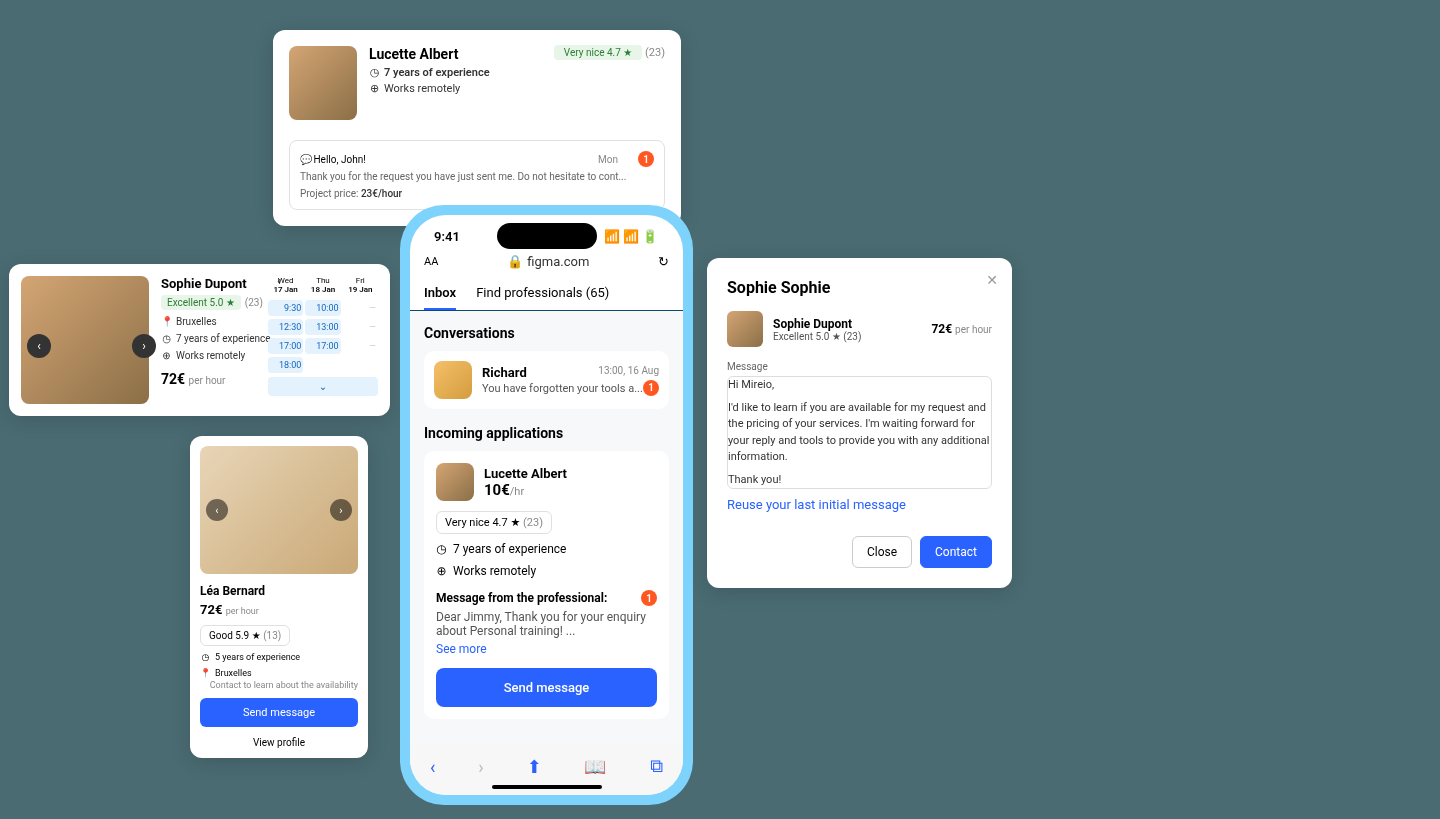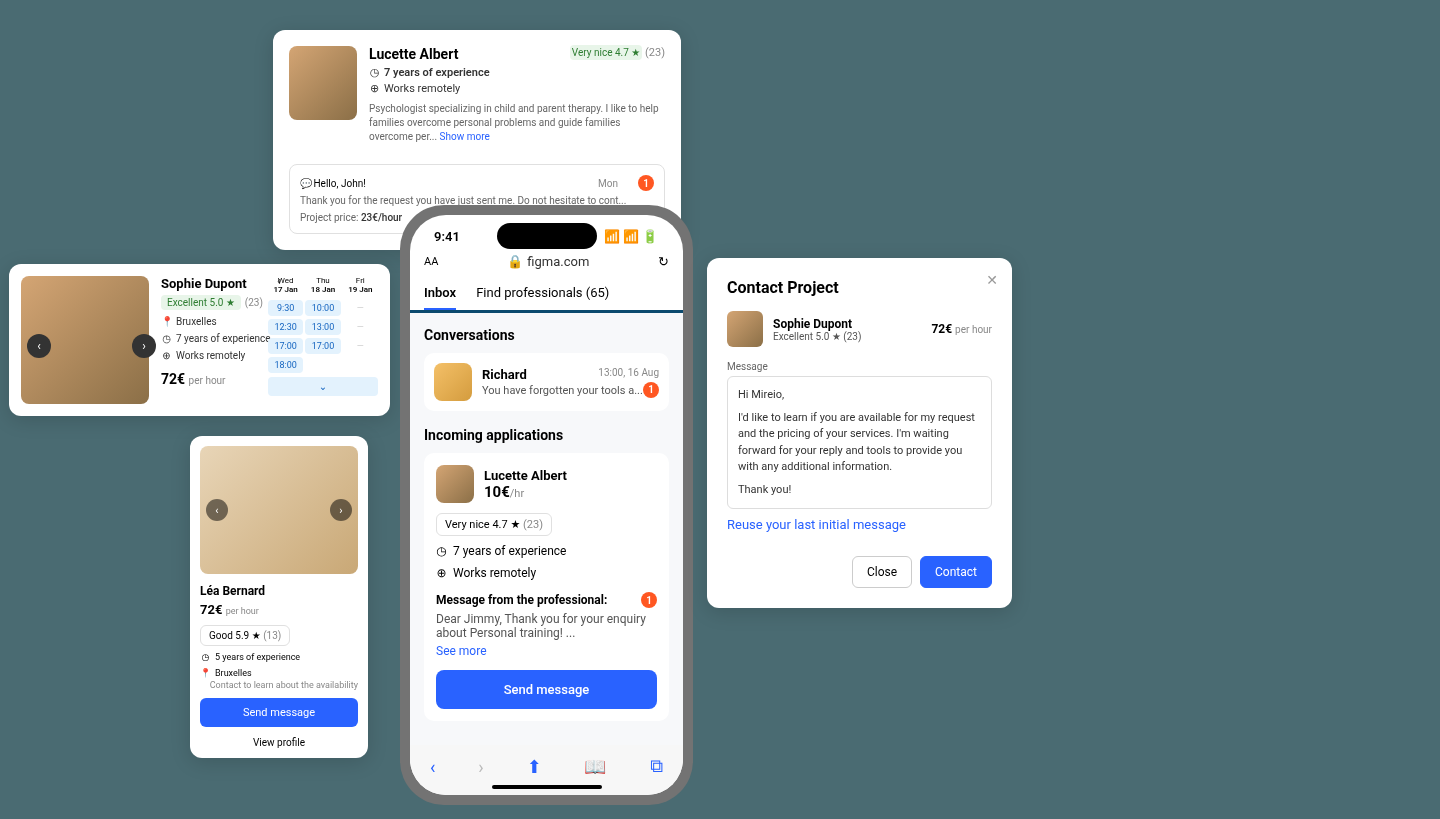--- a/index.html
+++ b/index.html
@@ -9,21 +9,21 @@
 .badge{background:#ff5722;color:#fff;border-radius:50%;width:16px;height:16px;display:inline-flex;align-items:center;justify-content:center;font-size:10px;font-weight:600}
 
 
 .c1{position:absolute;left:273px;top:30px;width:408px;padding:16px}
 .c1-head{display:flex;gap:12px}
 .c1-av{width:68px;height:74px}
 .c1-info{flex:1}
 .c1-name{font-weight:700;font-size:14px;margin-bottom:4px}
 .c1-row{display:flex;align-items:center;gap:4px;font-size:11px;margin-bottom:3px;color:#333}
 .c1-rating{text-align:right;font-size:11px}
-.c1-rbadge{background:#e8f5e9;color:#2e7d32;padding:2px 2px;border-radius:4px;font-size:10px}
+.c1-rbadge{background:#e8f5e9;color:#2e7d32;padding:2px 10px;border-radius:4px;font-size:10px}
 .c1-bio{font-size:10px;color:#666;margin-top:4px;line-height:1.4}
 .c1-more{color:#2962ff;cursor:pointer}
 .c1-msg{border:1px solid #e0e0e0;border-radius:8px;padding:10px;margin-top:20px;font-size:10px}
 .c1-msghead{display:flex;justify-content:space-between;align-items:center;margin-bottom:4px}
 .c1-price{margin-top:6px;color:#666}
 
 
 .c2{position:absolute;left:9px;top:264px;width:381px;padding:12px;display:flex;gap:12px}
 .c2-nav{position:absolute;width:24px;height:24px;background:#333;border-radius:50%;color:#fff;display:flex;align-items:center;justify-content:center;cursor:pointer;top:70px;font-size:12px}
 .c2-navl{left:18px}
@@ -33,48 +33,48 @@
 .c2-name{font-weight:700;font-size:13px}
 .c2-rbadge{background:#e8f5e9;color:#2e7d32;padding:2px 6px;border-radius:4px;font-size:10px;display:inline-block;margin-top:4px}
 .c2-meta{font-size:10px;color:#333;margin-top:6px;display:flex;align-items:center;gap:4px}
 .c2-price{font-size:14px;font-weight:700;margin-top:10px}
 .c2-priceu{font-size:10px;font-weight:400;color:#888}
 .c2-sched{position:absolute;right:12px;top:12px;width:110px}
 .c2-days{display:flex;gap:2px;font-size:8px;text-align:center;margin-bottom:6px}
 .c2-day{flex:1}
 .c2-slots{display:flex;gap:2px}
 .c2-col{flex:1;display:flex;flex-direction:column;gap:3px}
-.c2-slot{background:#e3f2fd;color:#1565c0;padding:3px 2px;border-radius:4px;font-size:9px;text-align:center;cursor:pointer}
+.c2-slot{background:#e3f2fd;color:#1565c0;padding:3px 2px;border-radius:4px;font-size:9px;text-align:right;cursor:pointer}
 .c2-slot.empty{background:transparent;color:#ccc}
 .c2-expand{background:#e3f2fd;padding:4px;text-align:center;border-radius:4px;margin-top:4px;cursor:pointer;font-size:10px;color:#1565c0}
 .c2-chev{position:absolute;left:268px;top:10px;font-size:12px;color:#333;cursor:pointer}
 
 
 .c3{position:absolute;left:190px;top:436px;width:178px;padding:10px}
 .c3-av{width:158px;height:128px;position:relative}
 .c3-nav{position:absolute;width:22px;height:22px;background:rgba(0,0,0,0.5);border-radius:50%;color:#fff;display:flex;align-items:center;justify-content:center;cursor:pointer;top:53px;font-size:11px}
 .c3-navl{left:6px}
 .c3-navr{right:6px}
 .c3-name{font-weight:700;font-size:12px;margin-top:10px}
 .c3-price{font-size:13px;font-weight:700;margin-top:4px}
 .c3-priceu{font-size:9px;font-weight:400;color:#888}
 .c3-rating{border:1px solid #e0e0e0;border-radius:6px;padding:4px 8px;display:inline-block;font-size:10px;margin-top:8px}
 .c3-meta{font-size:9px;margin-top:6px;display:flex;align-items:center;gap:4px}
 .c3-avail{font-size:9px;color:#888;text-align:right;margin-top:2px}
 .c3-btn{background:#2962ff;color:#fff;border:none;border-radius:6px;padding:8px;width:100%;font-size:11px;margin-top:8px;cursor:pointer}
 .c3-link{text-align:center;font-size:10px;margin-top:10px;cursor:pointer}
 
 
-.phone{position:absolute;left:400px;top:205px;width:293px;height:600px;background:#737373;border-radius:44px;padding:10px}
+.phone{position:absolute;left:400px;top:205px;width:293px;height:600px;background:#7dd3fc;border-radius:44px;padding:10px}
 .phone-inner{background:#fff;border-radius:36px;height:100%;overflow:hidden;position:relative}
 .notch{position:absolute;top:8px;left:50%;transform:translateX(-50%);width:100px;height:26px;background:#000;border-radius:14px}
 .statusbar{display:flex;justify-content:space-between;padding:14px 24px 4px;font-size:13px;font-weight:600}
 .urlbar{display:flex;align-items:center;justify-content:space-between;padding:6px 14px;font-size:13px}
 .url{display:flex;align-items:center;gap:4px;color:#333}
-.tabs{display:flex;gap:20px;padding:10px 14px 0;font-size:13px;border-bottom:3px solid #0c4a6e}
+.tabs{display:flex;gap:20px;padding:10px 14px 0;font-size:13px;border-bottom:1px solid #0c4a6e}
 .tab{padding-bottom:8px;cursor:pointer}
 .tab.active{border-bottom:2px solid #2962ff;font-weight:600}
 .ph-content{padding:14px;background:#f7f8fa;height:calc(100% - 140px);overflow:hidden}
 .ph-h{font-weight:700;font-size:14px;margin-bottom:10px}
 .conv{background:#fff;border-radius:10px;padding:10px;display:flex;gap:10px;align-items:center;margin-bottom:16px}
 .conv-av{width:38px;height:38px;border-radius:8px;background:linear-gradient(135deg,#f4c068,#d49c3e)}
 .conv-info{flex:1}
 .conv-name{font-weight:700;font-size:13px}
 .conv-msg{font-size:11px;color:#555;margin-top:2px}
 .conv-time{font-size:10px;color:#888}
@@ -100,21 +100,21 @@
 .modal-close{position:absolute;right:14px;top:14px;color:#999;cursor:pointer;font-size:14px}
 .modal-title{font-weight:700;font-size:16px;margin-bottom:14px}
 .modal-prof{display:flex;gap:10px;align-items:center;margin-bottom:14px}
 .modal-av{width:36px;height:36px;border-radius:6px;background:linear-gradient(135deg,#d4a574,#8b6f47)}
 .modal-info{flex:1}
 .modal-name{font-weight:700;font-size:12px}
 .modal-rating{font-size:10px;color:#555}
 .modal-price{font-size:12px;font-weight:700}
 .modal-priceu{font-size:10px;font-weight:400;color:#888}
 .modal-label{font-size:10px;color:#666;margin-bottom:4px}
-.modal-msg{border:1px solid #ddd;border-radius:6px;padding:10px;font-size:11px;color:#333;line-height:1.5;min-height:100px}
+.modal-msg{border:1px solid #ddd;border-radius:6px;font-size:11px;color:#333;line-height:1.5;min-height:100px}
 .modal-reuse{color:#2962ff;font-size:13px;margin-top:8px;cursor:pointer}
 .modal-actions{display:flex;gap:8px;justify-content:flex-end;margin-top:24px}
 .modal-btn{padding:8px 14px;border-radius:6px;font-size:12px;cursor:pointer;border:1px solid #ccc;background:#fff}
 .modal-btn.primary{background:#2962ff;color:#fff;border-color:#2962ff}
 .icon{display:inline-block;width:11px;text-align:center}
 </style>
 </head>
 <body>
 
 <div class="card c1">
@@ -131,21 +131,20 @@
           <div class="c1-row">
               <span class="icon">⊕</span>
               <span>Works remotely</span>
             </div>
         </div>
         <div class="c1-rating">
           <span class="c1-rbadge"><span>Very nice 4.7</span> ★</span>
           <span style="color:#888">(23)</span>
         </div>
       </div>
-      <div class="c1-bio"><span>Psychologist specializing in child and parent therapy. I like to help families overcome personal problems and guide families overcome per... </span><span class="c1-more">Show more</span></div>
     </div>
   </div>
   <div class="c1-msg">
     <div class="c1-msghead">
       <div>
         <span class="icon">💬</span>
         <span>Hello, John!</span>
       </div>
       <div style="display:flex;align-items:center;gap:20px">
         <span style="color:#888">Mon</span>
@@ -304,21 +303,21 @@
       <span>⬆</span>
       <span>📖</span>
       <span>⧉</span>
     </div>
     <div class="home-ind"></div>
   </div>
 </div>
 
 <div class="card modal">
   <div class="modal-close">✕</div>
-  <div class="modal-title">Contact Project</div>
+  <div class="modal-title">Sophie Sophie</div>
   <div class="modal-prof">
     <div class="modal-av"></div>
     <div class="modal-info">
       <div class="modal-name">Sophie Dupont</div>
       <div class="modal-rating">Excellent 5.0 ★ (23)</div>
     </div>
     <div class="modal-price"><span>72€</span> <span class="modal-priceu">per hour</span></div>
   </div>
   <div class="modal-label">Message</div>
   <div class="modal-msg">

